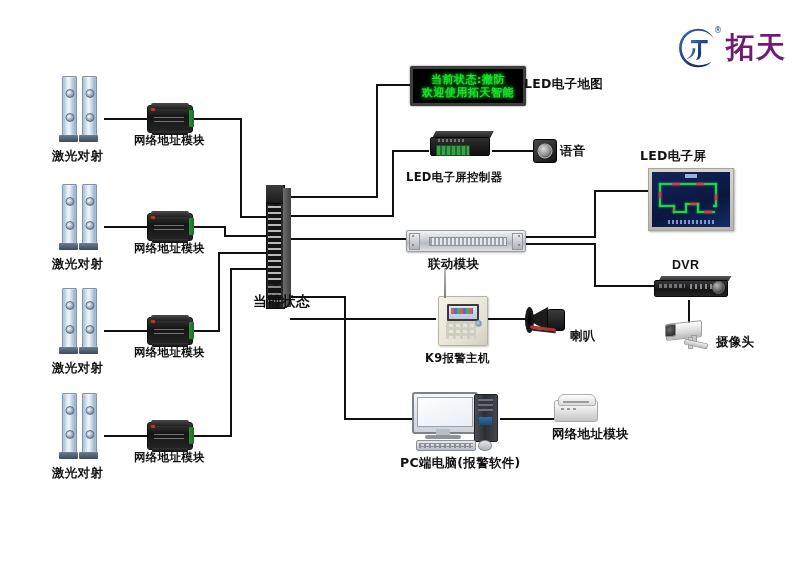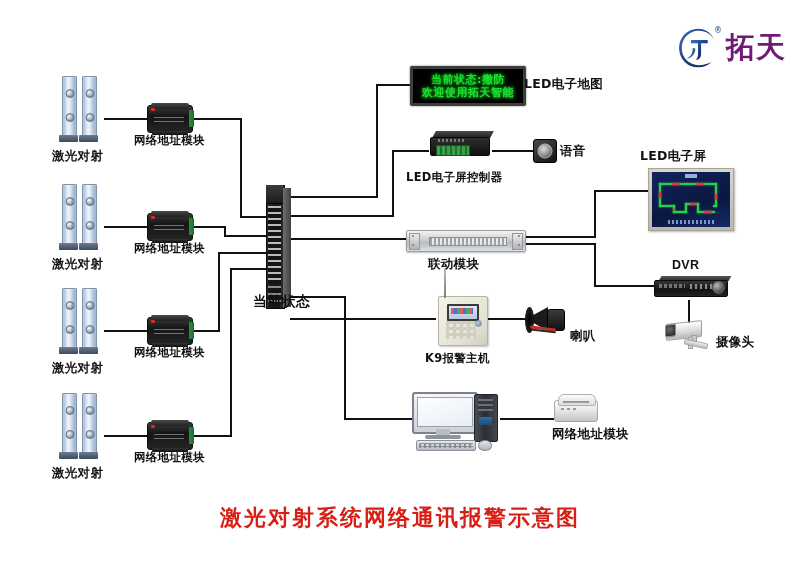--- a/index.html
+++ b/index.html
@@ -499,24 +499,24 @@
     <div class="foot"></div>
     <div class="twr">
       <div class="tbay"></div>
       <div class="tled"></div>
     </div>
     <div class="kb">
         <div class="kbk"></div>
       </div>
     <div class="ms"></div>
   </div>
+  <div class="lbl" style="left:400px;top:455px;">PC端电脑(报警软件)</div>
 
   <div class="prn node" style="left:554px;top:394px;">
     <div class="bod"></div>
     <div class="top"></div>
     <div class="slot"></div>
     <div class="btn"></div>
   </div>
   <div class="lbl" style="left:552px;top:426px;">网络地址模块</div>
 
-  <div class="title" style="top:503px;">激光对射系统网络通讯报警示意图</div>
 
 </div>
 
 </body></html>

